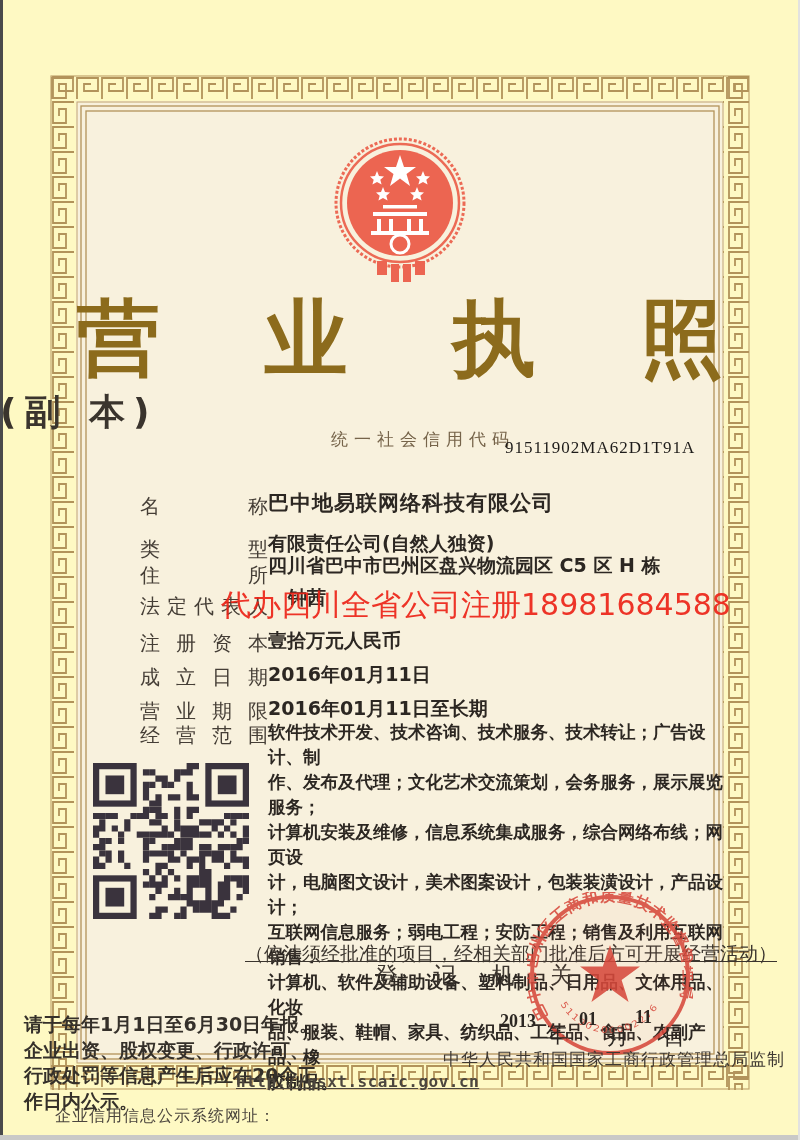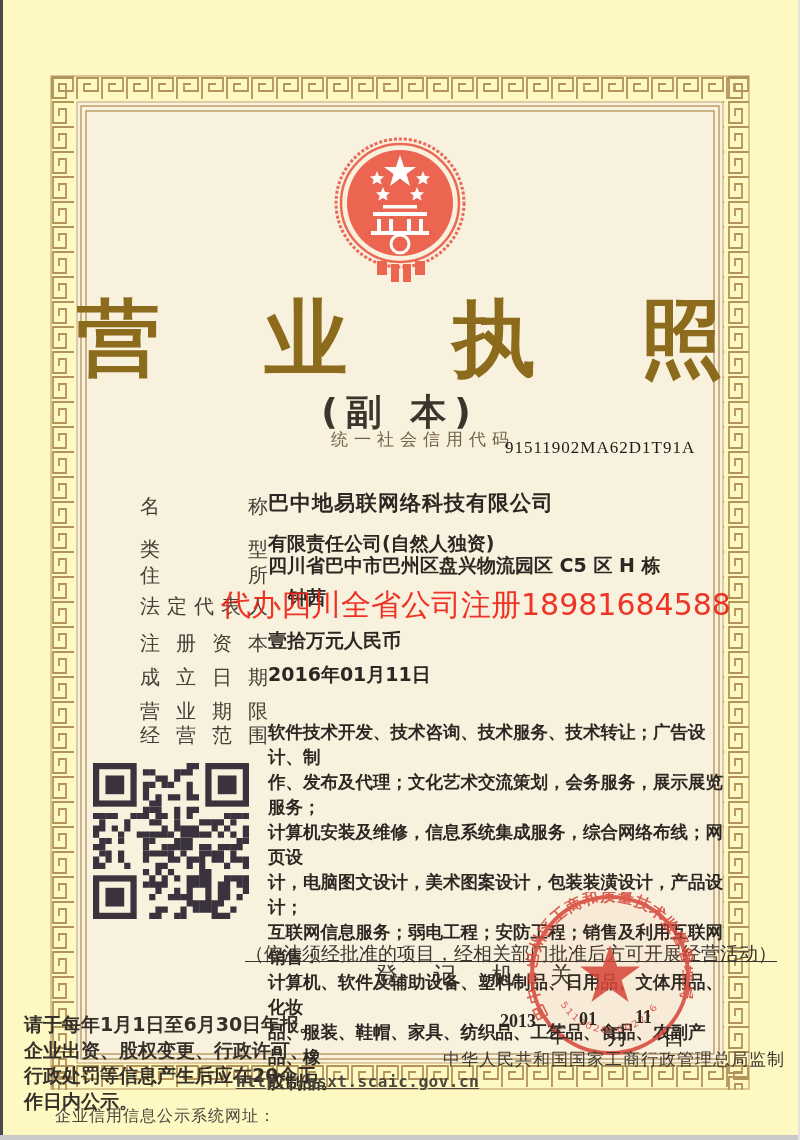--- a/index.html
+++ b/index.html
@@ -11,21 +11,21 @@
   .scan-edge-right{position:absolute;right:0;top:0;width:2px;height:1140px;background:#e2e2e0;}
 
   .paper-inner{position:absolute;left:76px;top:101px;width:648px;height:962px;background:#f8f1dd;}
   .border-svg{position:absolute;left:50px;top:75px;}
 
   .emblem{position:absolute;left:333px;top:131px;}
 
   .title{position:absolute;left:0;top:284px;width:800px;text-align:center;
          font-size:83px;font-weight:bold;color:#8c6b1c;letter-spacing:38px;text-indent:38px;
          font-family:"DejaVu Sans",sans-serif;}
-  .subtitle{position:absolute;left:0;top:388px;width:800px;text-align:center;
+  .subtitle{position:absolute;left:0;top:388px;width:800px;
          font-size:36px;font-weight:bold;color:#3a342d;letter-spacing:8px;}
   .code-label{position:absolute;left:331px;top:428px;font-size:17px;color:#76644a;letter-spacing:6px;}
   .code-value{position:absolute;left:505px;top:438px;font-size:17px;color:#1e1c1a;
          font-family:Liberation Serif, serif;letter-spacing:1px;}
 
   .lbl{position:absolute;left:140px;width:128px;display:flex;justify-content:space-between;
        font-size:20px;color:#453e36;}
   .val{position:absolute;left:268px;font-size:19px;font-weight:bold;color:#2c2722;}
   .val.big{font-size:21px;letter-spacing:1px;}
   .scope{position:absolute;left:268px;top:720px;width:468px;font-size:17.5px;font-weight:bold;
@@ -157,20 +157,21 @@
       <span>范</span>
       <span>围</span>
     </div>
 
   <div class="val big" style="top:489px">巴中地易联网络科技有限公司</div>
   <div class="val" style="top:531px">有限责任公司(自然人独资)</div>
   <div class="val" style="top:553px">四川省巴中市巴州区盘兴物流园区 C5 区 H 栋</div>
   <div class="val" style="top:585px;left:288px">钟茜</div>
   <div class="val" style="top:628px">壹拾万元人民币</div>
   <div class="val" style="top:662px">2016年01月11日</div>
+  <div class="val" style="top:696px">2016年01月11日至长期</div>
   <div class="scope">软件技术开发、技术咨询、技术服务、技术转让；广告设计、制
 作、发布及代理；文化艺术交流策划，会务服务，展示展览服务；
 计算机安装及维修，信息系统集成服务，综合网络布线；网页设
 计，电脑图文设计，美术图案设计，包装装潢设计，产品设计；
 互联网信息服务；弱电工程；安防工程；销售及利用互联网销售：
 计算机、软件及辅助设备、塑料制品、日用品、文体用品、化妆
 品、服装、鞋帽、家具、纺织品、工艺品、食品、农副产品、橡
 胶制品。</div>
 
   <div class="watermark">代办四川全省公司注册18981684588</div>

